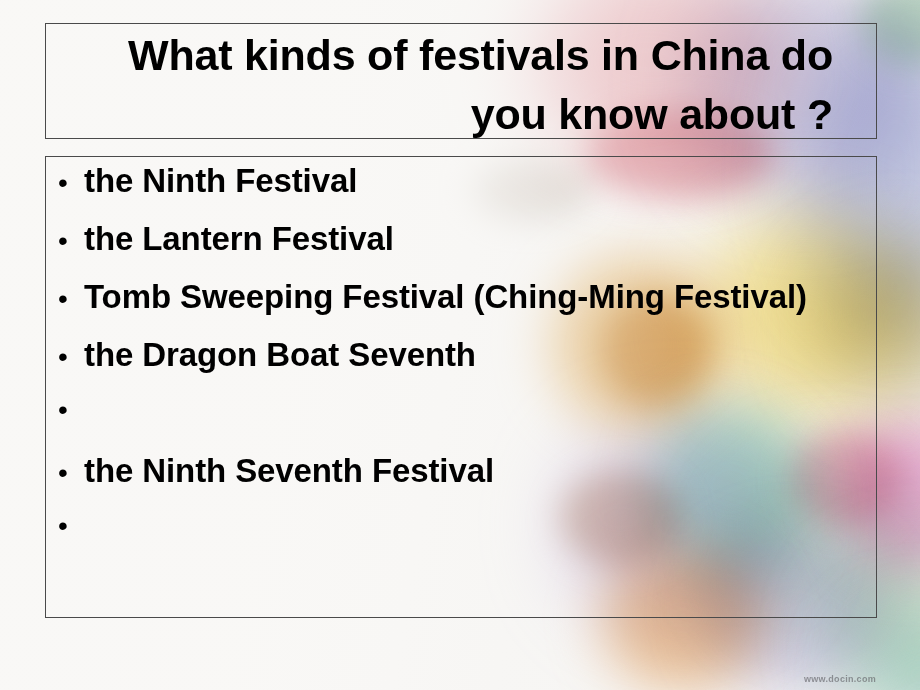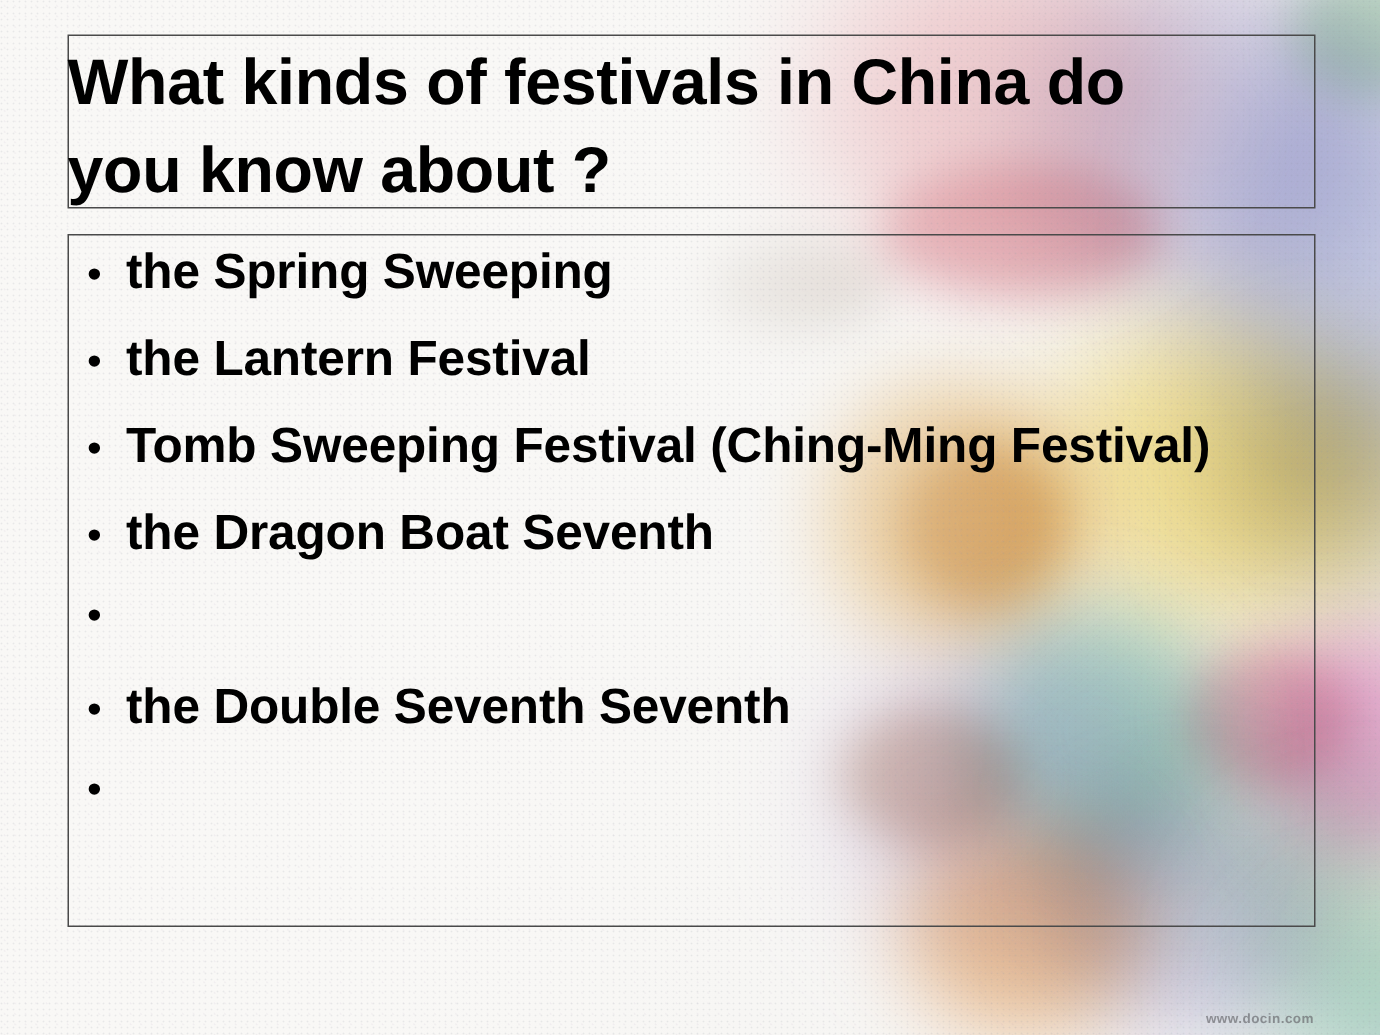--- a/index.html
+++ b/index.html
@@ -81,21 +81,21 @@
     width: 832px;
     height: 462px;
   }
 
   
   #title-text {
     position: absolute;
     left: 45px;
     top: 26px;
     width: 788px;
-    text-align: left;
+    text-align: right;
     font-size: 43px;
     font-weight: bold;
     line-height: 1.38;
     color: #000000;
     letter-spacing: -.2px;
     white-space: pre-line;
   }
 
   
   #bullet-list {
@@ -188,40 +188,40 @@
 
   <div class="frame" id="title-frame"></div>
   <div id="title-text">What kinds of festivals in China do
 you know about ?</div>
 
   <div class="frame" id="content-frame"></div>
 
   <ul id="bullet-list">
     <li class="bullet-row">
       <span class="bullet-dot">•</span>
-      <span class="bullet-label">the Spring Sweeping</span>
+      <span class="bullet-label">the Ninth Festival</span>
     </li>
     <li class="bullet-row">
       <span class="bullet-dot">•</span>
       <span class="bullet-label">the Lantern Festival</span>
     </li>
     <li class="bullet-row">
       <span class="bullet-dot">•</span>
       <span class="bullet-label">Tomb Sweeping Festival (Ching-Ming Festival)</span>
     </li>
     <li class="bullet-row">
       <span class="bullet-dot">•</span>
       <span class="bullet-label">the Dragon Boat Seventh</span>
     </li>
     <li class="bullet-row">
       <span class="bullet-dot">•</span>
     </li>
     <li class="bullet-row">
       <span class="bullet-dot">•</span>
-      <span class="bullet-label">the Double Seventh Seventh</span>
+      <span class="bullet-label">the Ninth Seventh Festival</span>
     </li>
     <li class="bullet-row">
       <span class="bullet-dot">•</span>
     </li>
   </ul>
 
   <div id="watermark">www.docin.com</div>
 
 </div>
 

